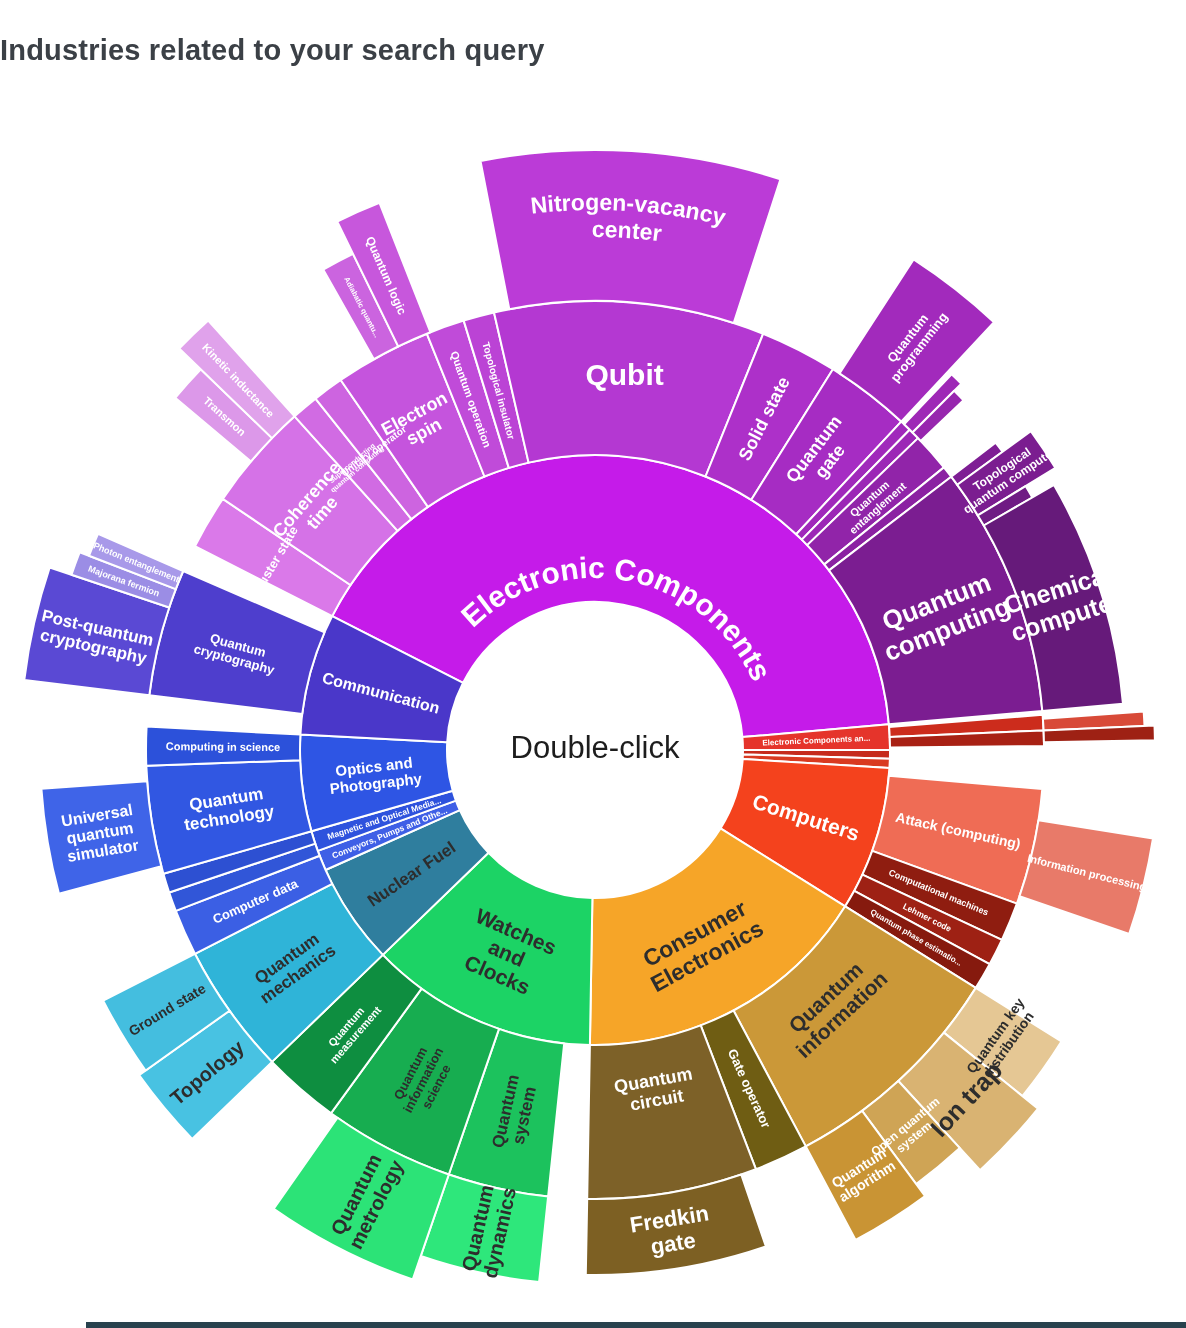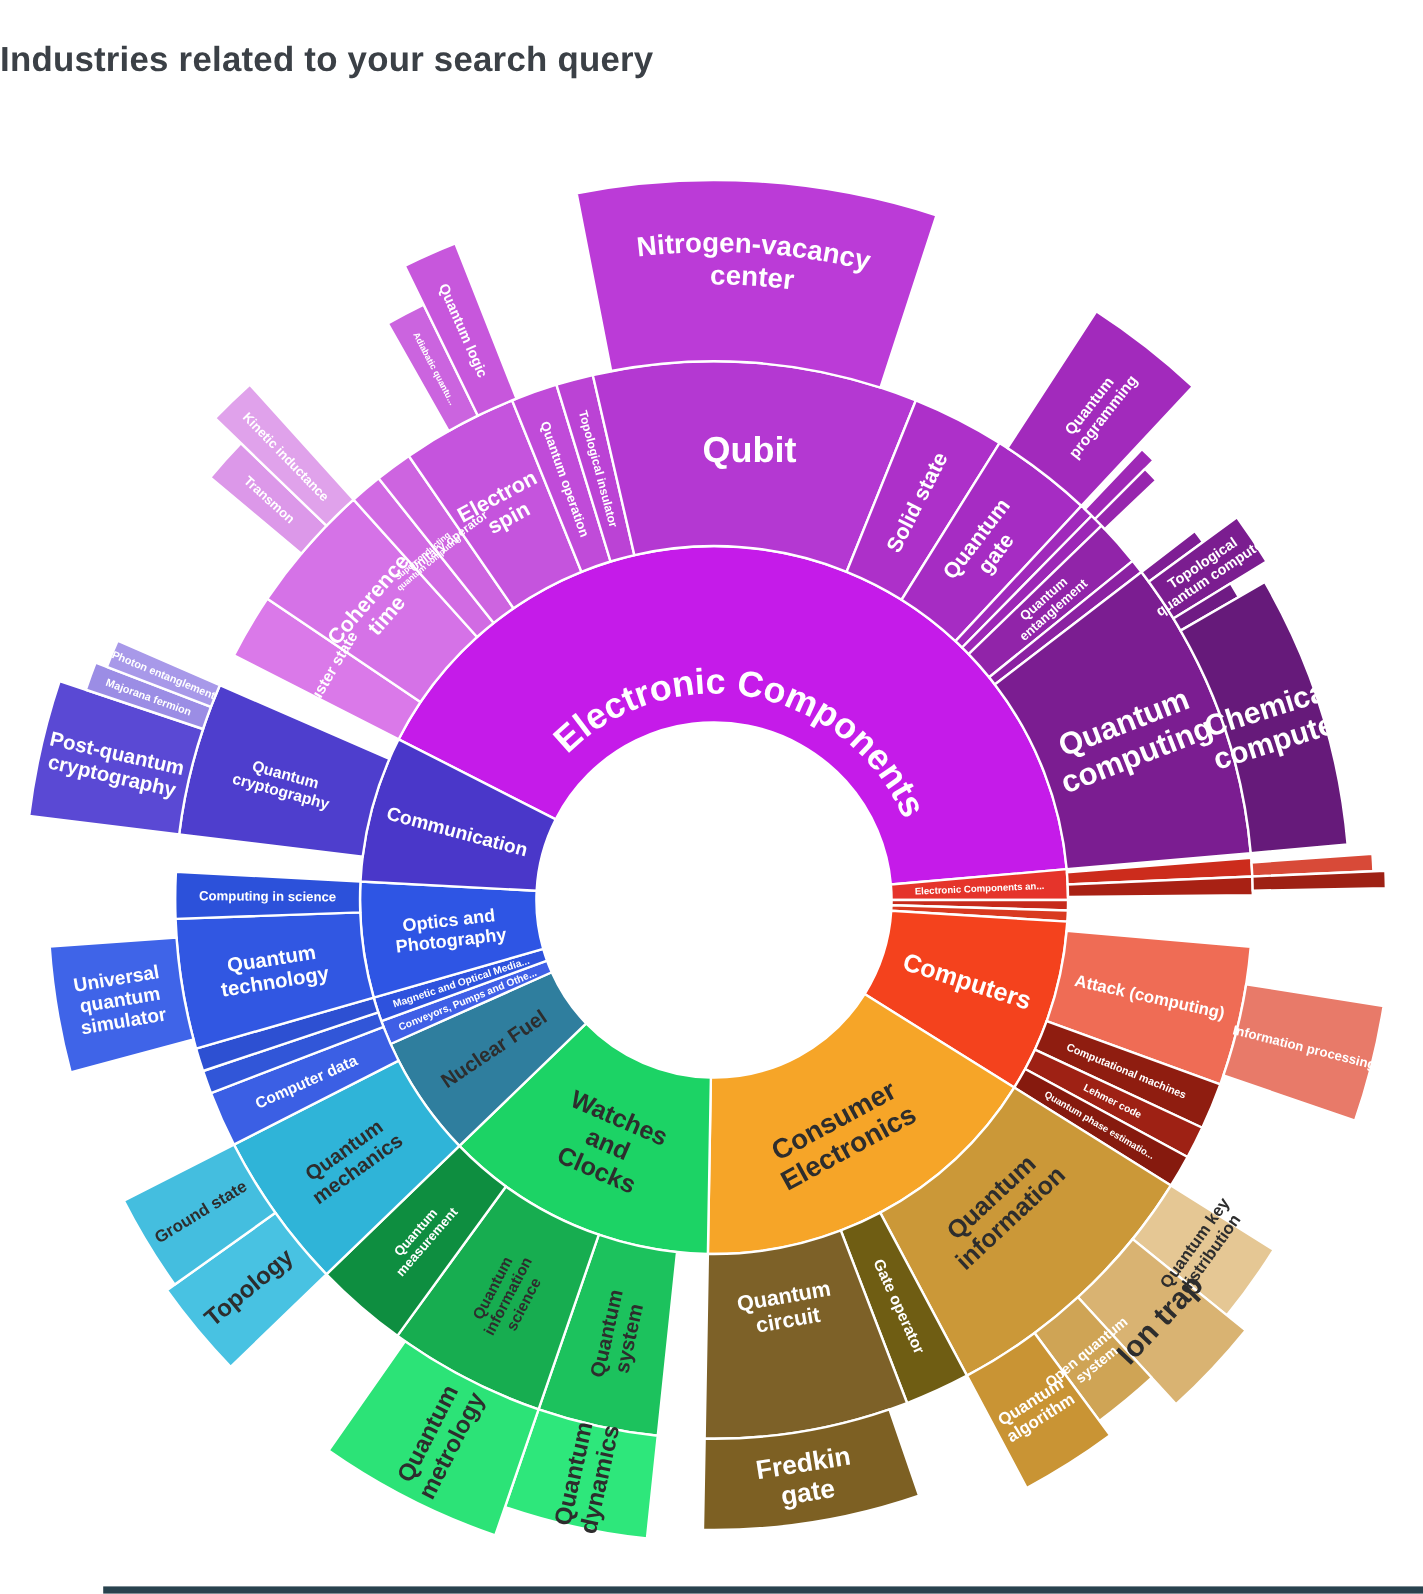--- a/index.html
+++ b/index.html
@@ -153,15 +153,16 @@
     <text transform="translate(862.9,1174.6) rotate(-32.3)" text-anchor="middle" font-size="14" fill="#ffffff"><tspan x="0" y="-2.9">Quantum</tspan><tspan x="0" y="12.7">algorithm</tspan></text>
     <text transform="translate(671.2,1231.0) rotate(-9.0)" text-anchor="middle" font-size="22" fill="#ffffff"><tspan x="0" y="-4.6">Fredkin</tspan><tspan x="0" y="20.0">gate</tspan></text>
     <text transform="translate(488.5,1230.3) rotate(-77.5)" text-anchor="middle" font-size="20" fill="#2d2d2d"><tspan x="0" y="-4.2">Quantum</tspan><tspan x="0" y="18.2">dynamics</tspan></text>
     <text transform="translate(366.0,1199.5) rotate(-63.0)" text-anchor="middle" font-size="20" fill="#2d2d2d"><tspan x="0" y="-4.2">Quantum</tspan><tspan x="0" y="18.2">metrology</tspan></text>
     <text transform="translate(207.1,1072.6) rotate(-39.8)" text-anchor="middle" font-size="20" fill="#2d2d2d"><tspan x="0" y="7.0">Topology</tspan></text>
     <text transform="translate(167.1,1009.6) rotate(-31.3)" text-anchor="middle" font-size="14" fill="#2d2d2d"><tspan x="0" y="4.9">Ground state</tspan></text>
     <text transform="translate(99.9,832.9) rotate(-9.5)" text-anchor="middle" font-size="16" fill="#ffffff"><tspan x="0" y="-12.3">Universal</tspan><tspan x="0" y="5.6">quantum</tspan><tspan x="0" y="23.5">simulator</tspan></text>
   </svg>
 
 <div class="center-label">
+  <div>Double-click</div>
 </div>
 
 <div class="bottom-bar"></div>
 
 </body></html>

